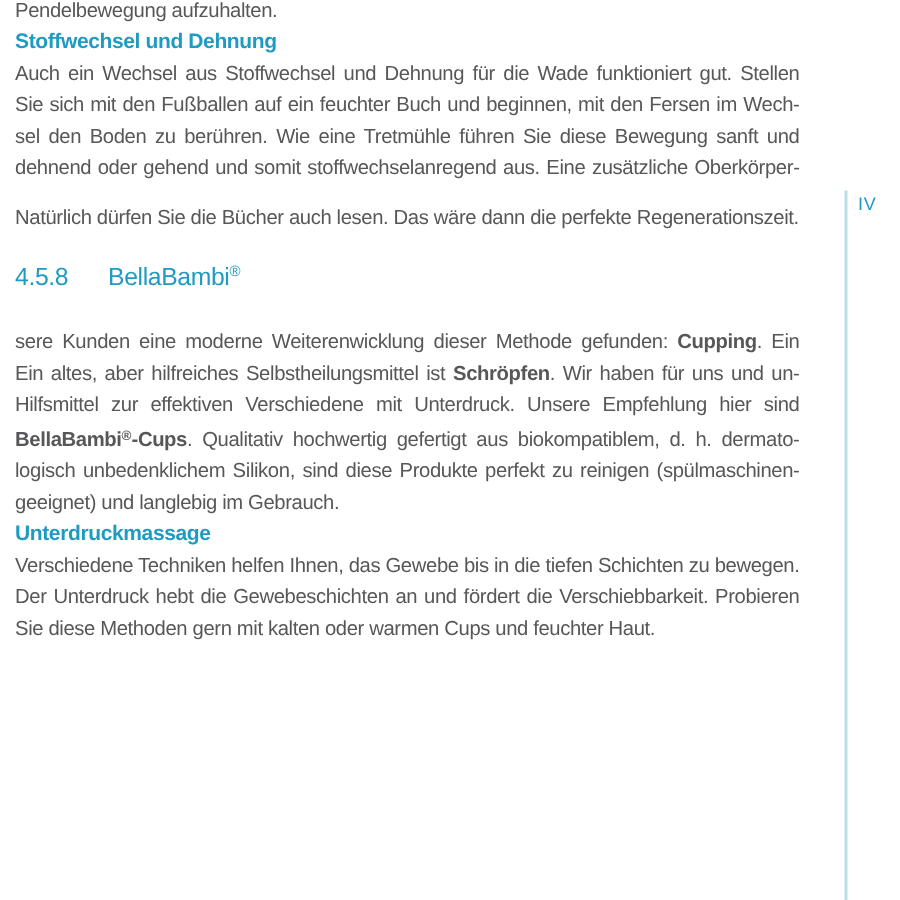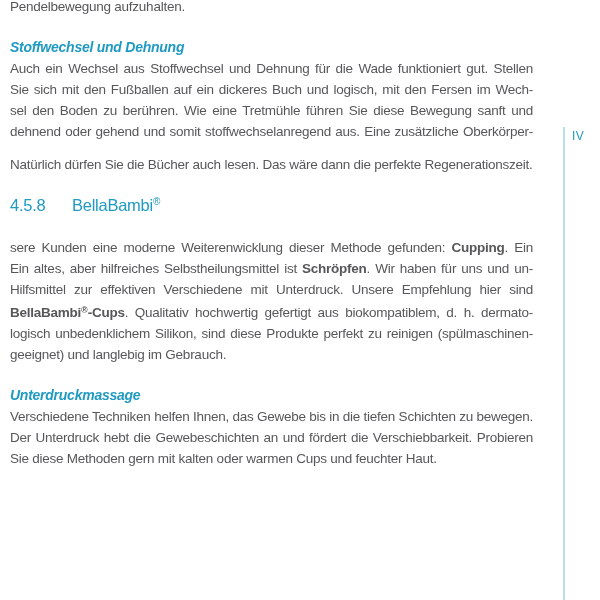--- a/index.html
+++ b/index.html
@@ -22,23 +22,21 @@
     font-size:13.5px;line-height:21px;letter-spacing:-0.25px;
   }
   .partial-line{
     margin-top:-4px;
     white-space:nowrap;
   }
   .subheading{
     color:var(--accent);
     font-weight:bold;
     font-size:14px;
-    margin-top:20px;
     white-space:nowrap;
-    font-style:italic;
   }
   .section-heading{
     color:var(--accent);
     font-weight:normal;
     font-size:16.5px;
     line-height:24px;
     margin-top:15px;
     margin-bottom:20px;
     white-space:nowrap;
   }
@@ -72,21 +70,21 @@
 </style>
 </head>
 <body>
 
 <div class="page">
   <div class="content">
       <div class="partial-line">Pendelbewegung aufzuhalten.</div>
       <div class="subheading">Stoffwechsel und Dehnung</div>
       <div class="paragraph">
         <div class="line">Auch ein Wechsel aus Stoffwechsel und Dehnung für die Wade funktioniert gut. Stellen</div>
-        <div class="line">Sie sich mit den Fußballen auf ein dickeres Buch und logisch, mit den Fersen im Wech-</div>
+        <div class="line">Sie sich mit den Fußballen auf ein feuchter Buch und beginnen, mit den Fersen im Wech-</div>
         <div class="line">sel den Boden zu berühren. Wie eine Tretmühle führen Sie diese Bewegung sanft und</div>
         <div class="line">dehnend oder gehend und somit stoffwechselanregend aus. Eine zusätzliche Oberkörper-</div>
       </div>
       <div class="paragraph">
         <div class="line last">Natürlich dürfen Sie die Bücher auch lesen. Das wäre dann die perfekte Regenerationszeit.</div>
       </div>
       <div class="section-heading"><span class="num">4.5.8</span><span>BellaBambi<sup>®</sup></span></div>
       <div class="paragraph">
         <div class="line">sere Kunden eine moderne Weiterenwicklung dieser Methode gefunden: <strong>Cupping</strong>. Ein</div>
         <div class="line">Ein altes, aber hilfreiches Selbstheilungsmittel ist <strong>Schröpfen</strong>. Wir haben für uns und un-</div>

